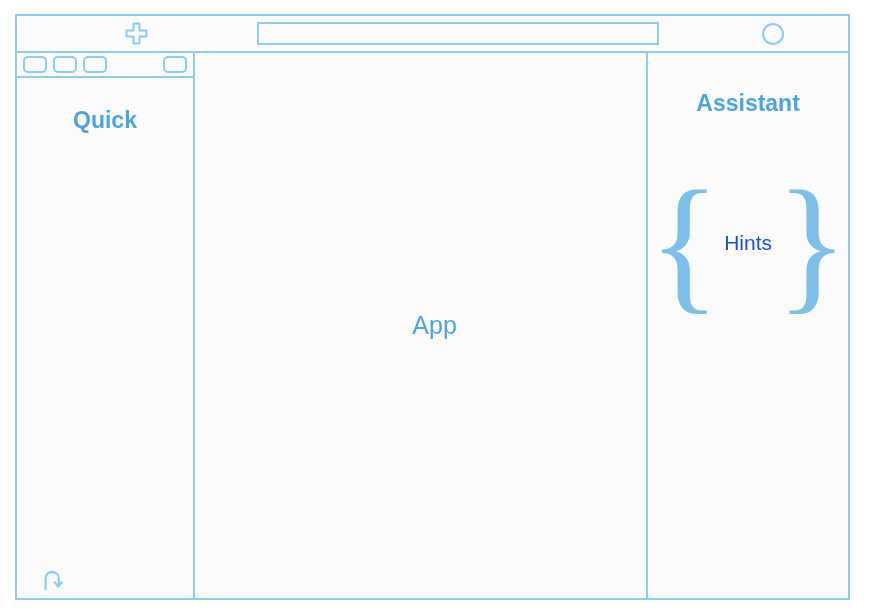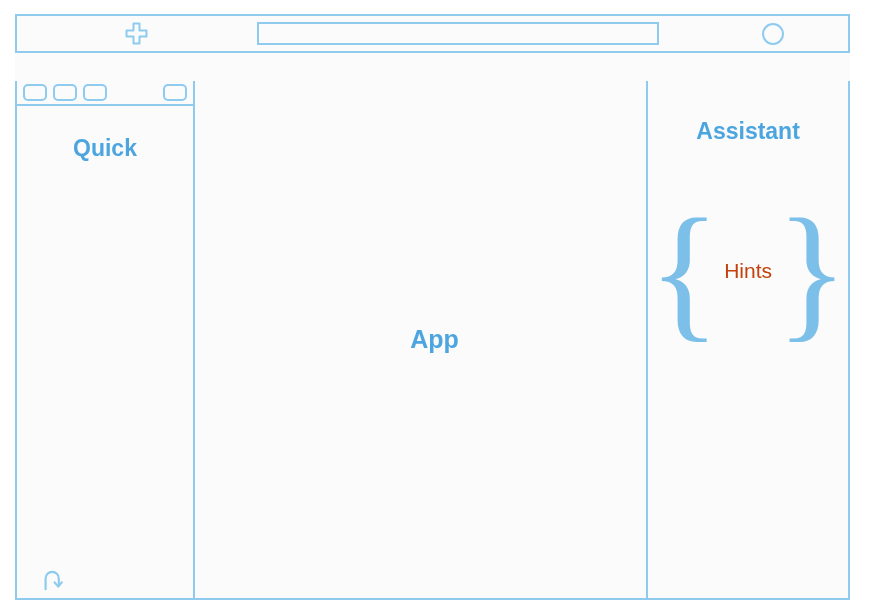--- a/index.html
+++ b/index.html
@@ -19,21 +19,20 @@
   #wireframe {
     position: absolute;
     left: 15px;
     top: 14px;
     width: 835px;
     height: 586px;
     box-sizing: border-box;
     display: flex;
     flex-direction: column;
     background: #fbfbfb;
-    gap: 28px;
   }
 
   
   .topbar {
     position: relative;
     height: 39px;
     flex: 0 0 39px;
     box-sizing: border-box;
     border: 2px solid #8ecbef;
     background: #fbfbfb;
@@ -175,21 +174,21 @@
     box-sizing: border-box;
     border-right: 2px solid #8ecbef;
     border-bottom: 2px solid #8ecbef;
     display: flex;
     align-items: center;
     justify-content: center;
     background: #fbfbfb;
   }
   .app-label {
     font-size: 25px;
-    font-weight: bold;
+    font-weight: normal;
     color: #4da5e0;
     margin-left: 28px;
   }
 
   
   .assistant {
     flex: 0 0 148px;
     box-sizing: border-box;
     border-right: 2px solid #8ecbef;
     border-bottom: 2px solid #8ecbef;
@@ -215,21 +214,21 @@
   .brace {
     font-size: 150px;
     line-height: 0.78;
     color: #7cc0ea;
     font-family: "Liberation Serif", serif;
     font-weight: 300;
     display: block;
   }
   .hints-label {
     font-size: 21px;
-    color: #c2410c;
+    color: #1d4ed8;
     padding: 0 4px;
     white-space: nowrap;
   }
 </style>
 </head>
 <body>
 
 <div id="wireframe">
 
   <div class="topbar">

